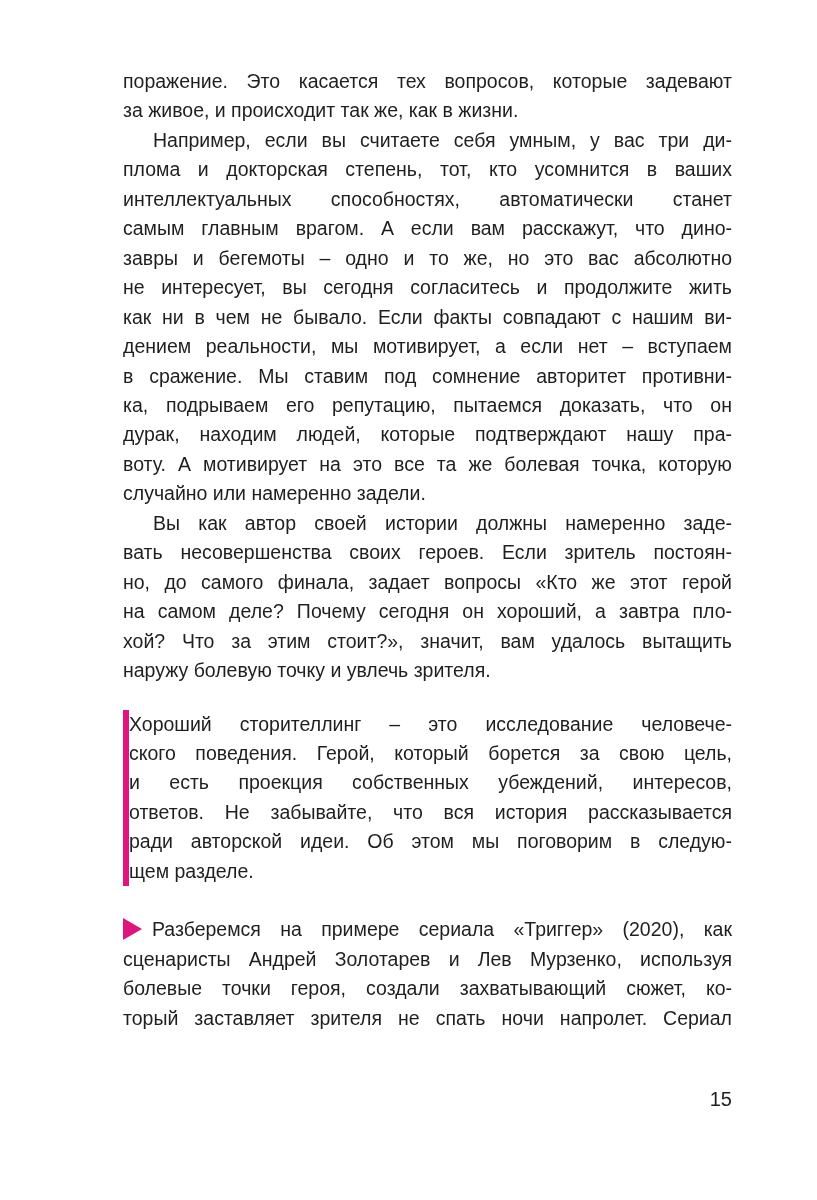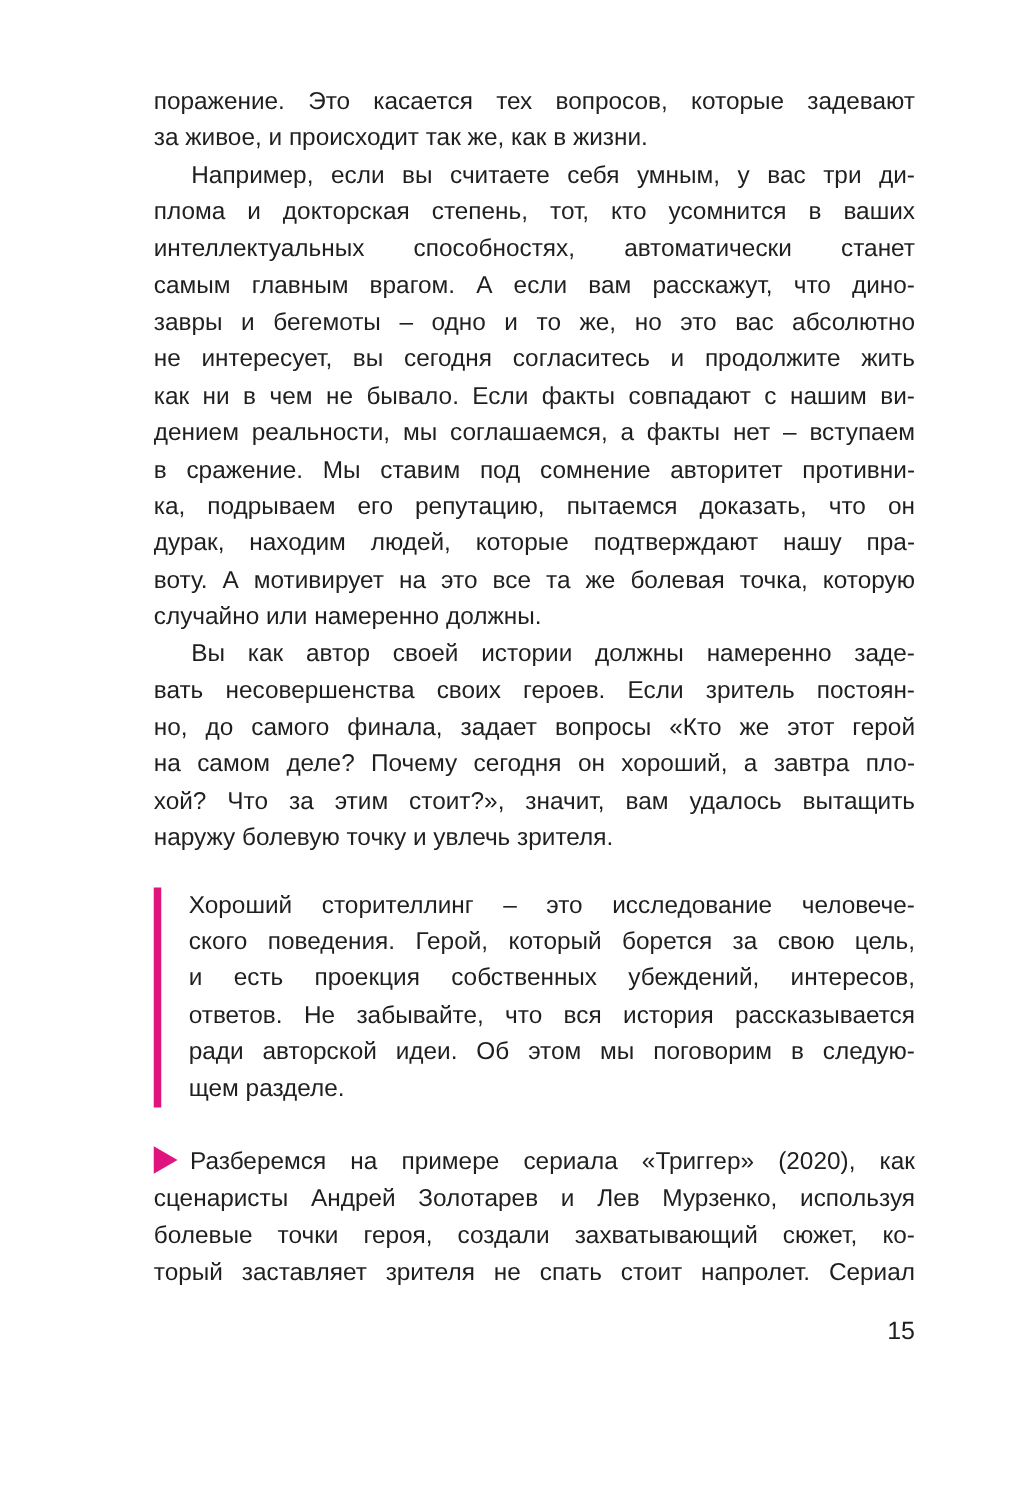--- a/index.html
+++ b/index.html
@@ -29,36 +29,35 @@
   .line {
     line-height: 29.45px;
     text-align: justify;
     text-align-last: justify;
     white-space: normal;
   }
   .line.end { text-align-last: left; }
   .line.indent { text-indent: 30px; }
   .para.quote {
     border-left: 6px solid var(--accent, #e0147e);
-    padding-left: 22px;
     margin-top: 24px;
   }
   .para.arrow { margin-top: 29px; }
   .tri {
     display: inline-block;
     width: 0;
     height: 0;
     border-left: 19px solid var(--accent, #e0147e);
     border-top: 11px solid transparent;
     border-bottom: 11px solid transparent;
     margin-right: 10px;
     vertical-align: -4px;
   }
   .page-number {
-    margin-top: 18px;
+    margin-top: 52px;
     text-align: right;
     text-align-last: right;
     font-size: 20px;
     line-height: 29px;
     color: var(--text, #1f1f1f);
   }
 </style>
 </head>
 <body>
 
@@ -70,26 +69,26 @@
         <div class="line end">за живое, и происходит так же, как в жизни.</div>
       </div>
       <div class="para body">
         <div class="line indent">Например, если вы считаете себя умным, у вас три ди-</div>
         <div class="line">плома и докторская степень, тот, кто усомнится в ваших</div>
         <div class="line">интеллектуальных способностях, автоматически станет</div>
         <div class="line">самым главным врагом. А если вам расскажут, что дино-</div>
         <div class="line">завры и бегемоты – одно и то же, но это вас абсолютно</div>
         <div class="line">не интересует, вы сегодня согласитесь и продолжите жить</div>
         <div class="line">как ни в чем не бывало. Если факты совпадают с нашим ви-</div>
-        <div class="line">дением реальности, мы соглашаемся, а факты нет – вступаем</div>
+        <div class="line">дением реальности, мы мотивирует, а если нет – вступаем</div>
         <div class="line">в сражение. Мы ставим под сомнение авторитет противни-</div>
         <div class="line">ка, подрываем его репутацию, пытаемся доказать, что он</div>
         <div class="line">дурак, находим людей, которые подтверждают нашу пра-</div>
         <div class="line">воту. А мотивирует на это все та же болевая точка, которую</div>
-        <div class="line end">случайно или намеренно должны.</div>
+        <div class="line end">случайно или намеренно задели.</div>
       </div>
       <div class="para body">
         <div class="line indent">Вы как автор своей истории должны намеренно заде-</div>
         <div class="line">вать несовершенства своих героев. Если зритель постоян-</div>
         <div class="line">но, до самого финала, задает вопросы «Кто же этот герой</div>
         <div class="line">на самом деле? Почему сегодня он хороший, а завтра пло-</div>
         <div class="line">хой? Что за этим стоит?», значит, вам удалось вытащить</div>
         <div class="line end">наружу болевую точку и увлечь зрителя.</div>
       </div>
       <div class="para quote">
@@ -97,17 +96,17 @@
         <div class="line">ского поведения. Герой, который борется за свою цель,</div>
         <div class="line">и есть проекция собственных убеждений, интересов,</div>
         <div class="line">ответов. Не забывайте, что вся история рассказывается</div>
         <div class="line">ради авторской идеи. Об этом мы поговорим в следую-</div>
         <div class="line end">щем разделе.</div>
       </div>
       <div class="para arrow">
         <div class="line"><span class="tri"></span>Разберемся на примере сериала «Триггер» (2020), как</div>
         <div class="line">сценаристы Андрей Золотарев и Лев Мурзенко, используя</div>
         <div class="line">болевые точки героя, создали захватывающий сюжет, ко-</div>
-        <div class="line">торый заставляет зрителя не спать стоит напролет. Сериал</div>
+        <div class="line">торый заставляет зрителя не спать ночи напролет. Сериал</div>
       </div>
       <div class="page-number">15</div>
   </div>
 </div>
 
 </body></html>

